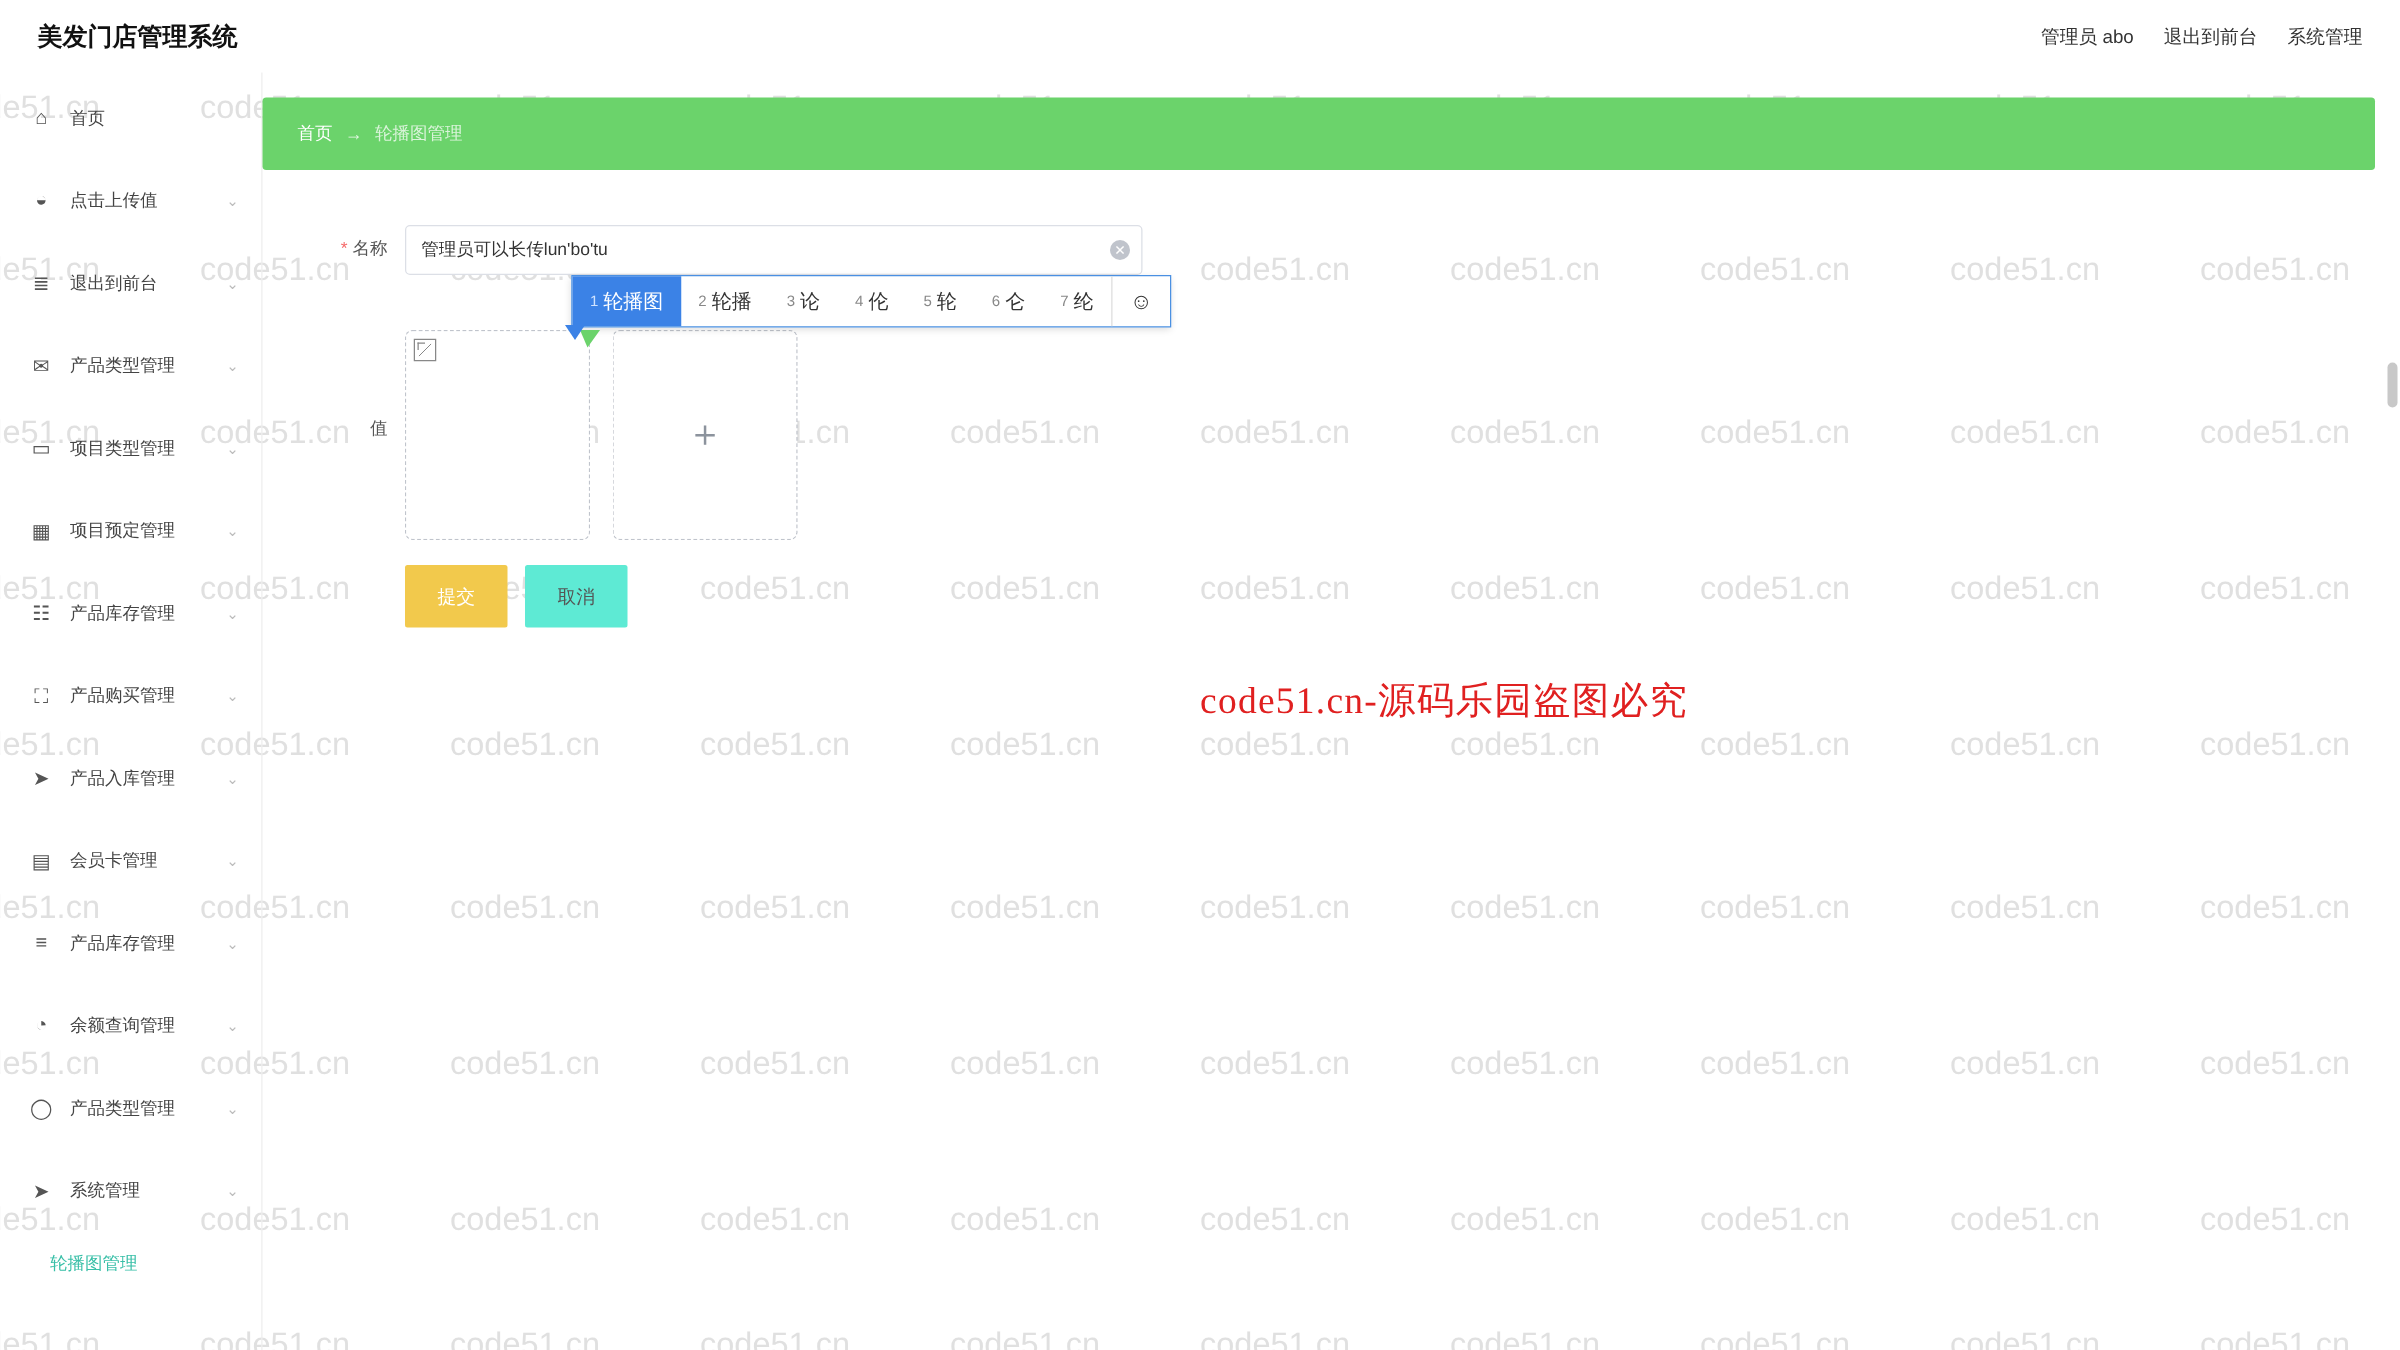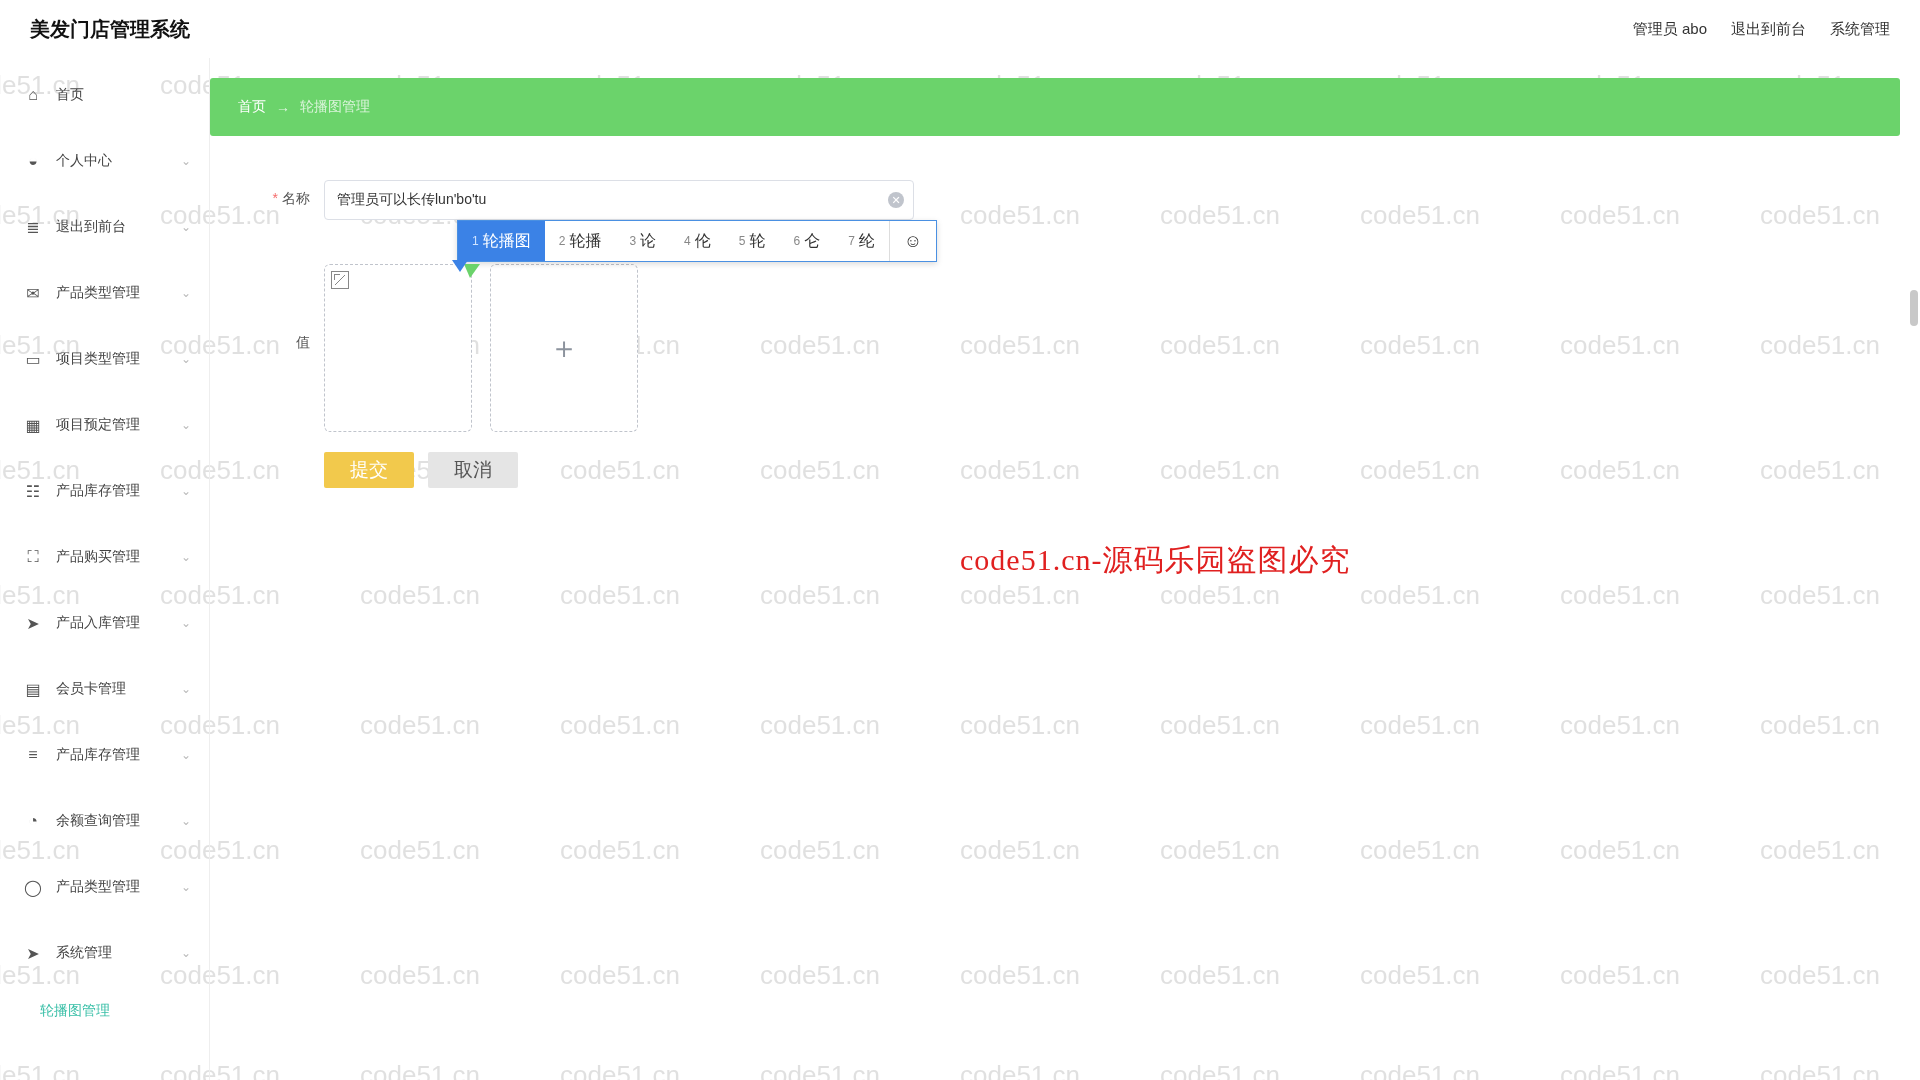--- a/index.html
+++ b/index.html
@@ -57,23 +57,23 @@
 .upload-card { width: 148px; height: 168px; border: 1px dashed #c0c4cc; border-radius: 6px; display: flex; align-items: center; justify-content: center; position: relative; background: #fff; cursor: pointer; }
 .upload-card .broken { position: absolute; top: 6px; left: 6px; width: 18px; height: 18px; border: 1px solid #888; }
 .upload-card .broken::before { content: ""; position: absolute; left: 2px; top: 2px; right: 8px; bottom: 8px; border-top: 1px solid #888; border-left: 1px solid #888; transform: rotate(0); }
 .upload-card .broken::after { content:""; position:absolute; left:3px; top:3px; width:10px; height:10px; background: linear-gradient(135deg, transparent 49%, #888 50%, transparent 51%);}
 .upload-card.plus { color: #8c939d; font-size: 28px; font-weight: 300; }
 .upload-card.plus .ph { font-size: 30px; line-height: 1; color:#8c939d;}
 
 .hint { color: #888; font-size: 14px; margin-left: 74px; margin-top: -4px; margin-bottom: 26px; }
 
 .btns { margin-left: 74px; display: flex; gap: 14px; }
-.btn { height: 36px; padding: 0 26px; border: none; border-radius: 2px; font-size: 19px; cursor: pointer; }
+.btn { height: 50px; padding: 0 26px; border: none; border-radius: 2px; font-size: 15px; cursor: pointer; }
 .btn-primary { background: #f2c94c; color: #fff; }
-.btn-default { background: #e5e5e5; color: #555; font-family: Liberation Mono, monospace; }
+.btn-default { background: #5eead4; color: #555; font-family: Liberation Mono, monospace; }
 
 .center-text { position: absolute; left: 670px; top: 544px; transform: translate(-50%,-50%); font-size: 30px; color: #e02020; font-weight: 500; z-index: 3; font-family: "SimSun","Microsoft YaHei"; letter-spacing:1px;}
 .center-text { left: 50%; top: auto; transform: none; }
 .center-wrap { position: absolute; left: 0; right: 0; top: 540px; display:flex; justify-content:center; z-index:3; pointer-events:none;}
 
 
 .scroll-stub { position:absolute; right:2px; top:290px; width:8px; height:36px; background:#c8c8c8; border-radius:4px; z-index:4;}
 </style>
 </head>
 <body>
@@ -182,21 +182,21 @@
 
 <div class="layout">
 
   <div class="sidebar" id="sidebar">
       <div class="menu-item">
         <span class="icon">⌂</span>
         <span>首页</span>
       </div>
       <div class="menu-item">
         <span class="icon">◒</span>
-        <span>个人中心</span>
+        <span>点击上传值</span>
         <span class="chev">⌄</span>
       </div>
       <div class="menu-item">
         <span class="icon">≣</span>
         <span>退出到前台</span>
         <span class="chev">⌄</span>
       </div>
       <div class="menu-item">
         <span class="icon">✉</span>
         <span>产品类型管理</span>

